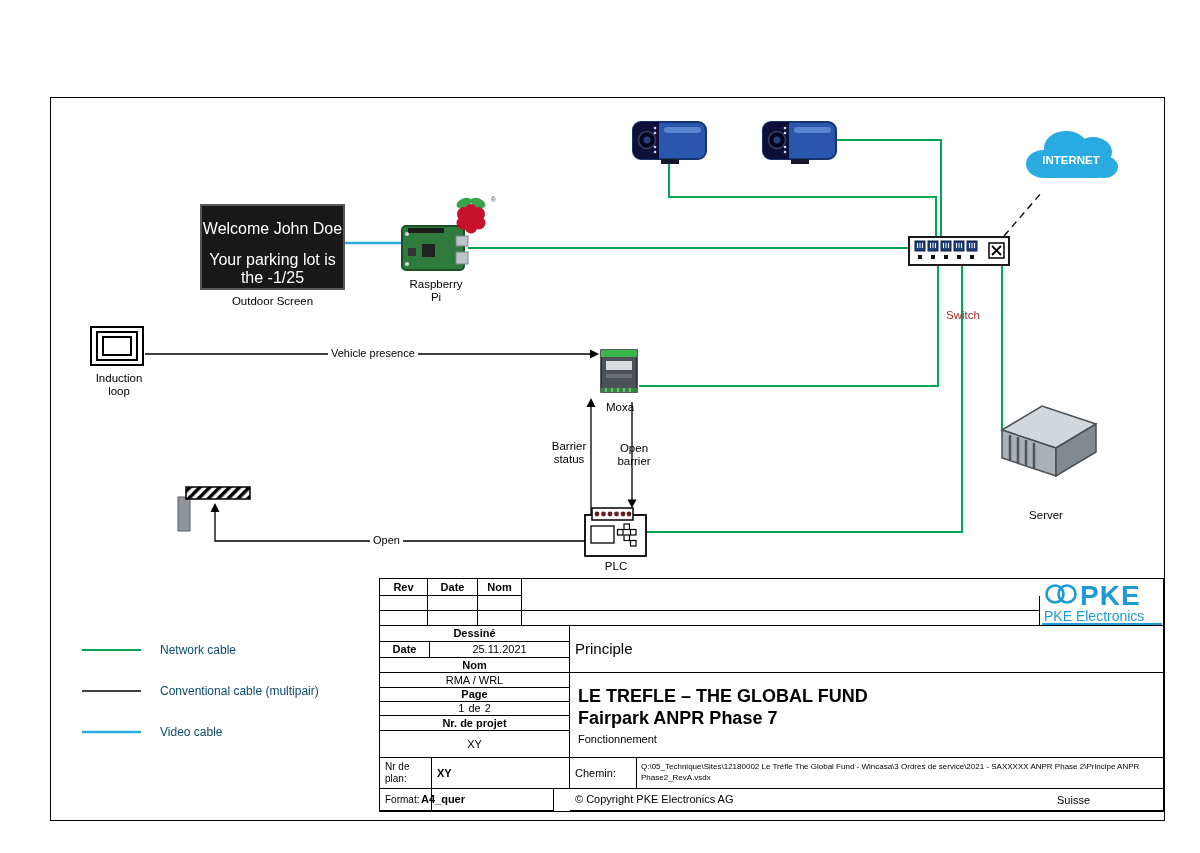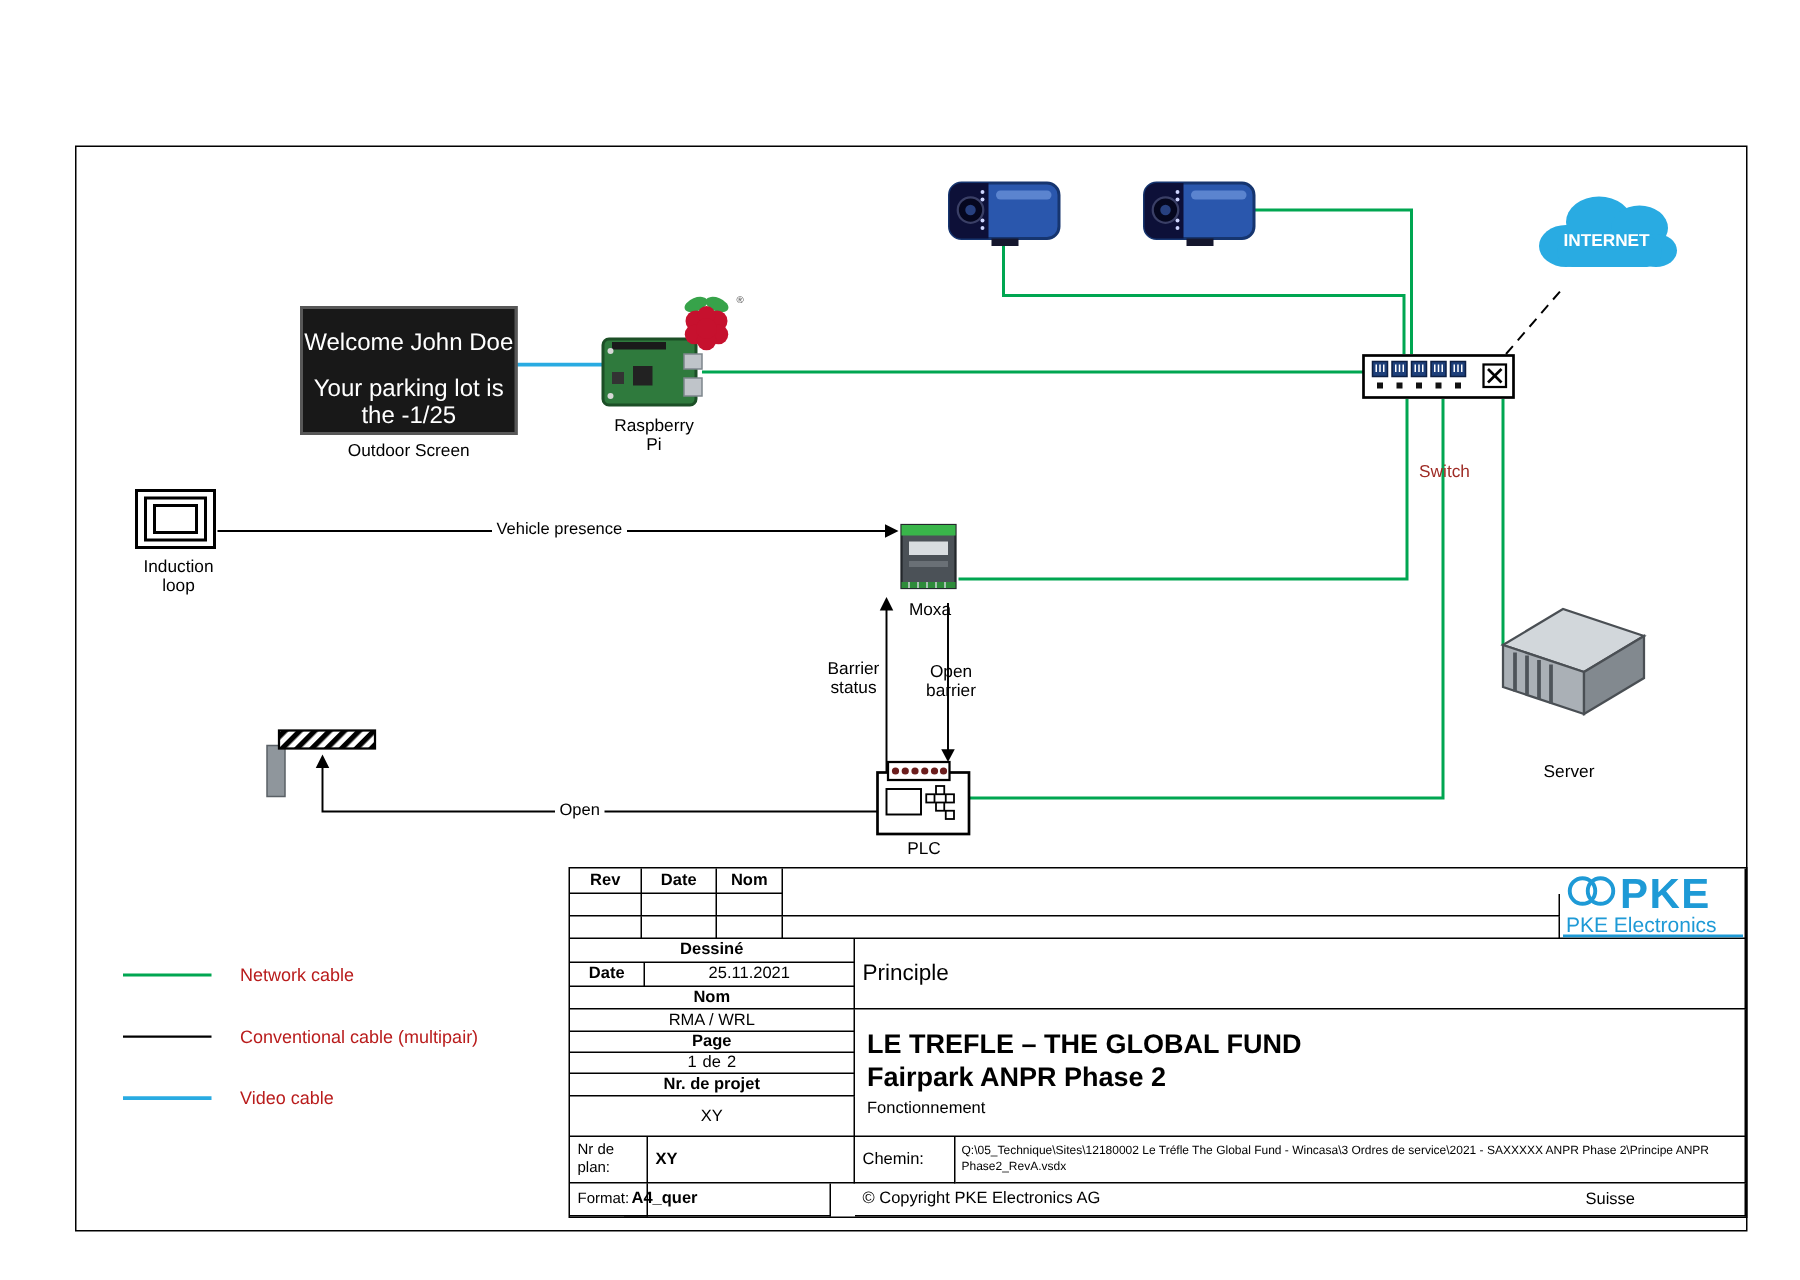--- a/index.html
+++ b/index.html
@@ -6,21 +6,21 @@
   body{width:1200px;height:853px;position:relative;background:#fff;font-family:"Liberation Sans",sans-serif;overflow:hidden}
   .frame{position:absolute;left:50px;top:97px;width:1113px;height:722px;border:1.6px solid #000}
   svg.wires{position:absolute;left:0;top:0}
   .net{fill:none;stroke-width:2}
   .vid{fill:none;stroke-width:2.5}
   .blk{fill:none;stroke:#000;stroke-width:1.3}
   .dash{fill:none;stroke:#000;stroke-width:1.3;stroke-dasharray:7 5}
   .dev{position:absolute}
   .cap{position:absolute;font-size:11.5px;line-height:1.15;text-align:center;color:#000}
   .onwire{position:absolute;font-size:11px;background:#fff;padding:0 3px;line-height:13px}
-  .leg{position:absolute;font-size:12px;color:#b91c1c}
+  .leg{position:absolute;font-size:12px;color:#0c4a6e}
   .switch-cap{color:#9e2b25}
   .screen{position:absolute;left:200px;top:204px;width:145px;height:86px;background:#181818;border:2px solid #575757;color:#fff;font-size:16px;text-align:center;padding-top:14px;box-sizing:border-box}
   .screen .l1{margin-bottom:13px}
   
   #tb{position:absolute;left:379px;top:578px;width:784px;height:232px;border:1.5px solid #000;font-size:11px;color:#000}
   #tb .cell{position:absolute;border-right:1px solid #000;border-bottom:1px solid #000;display:flex;align-items:center;justify-content:center;line-height:1.15;box-sizing:border-box}
   #tb .b{font-weight:bold}
   #tb .ls{justify-content:flex-start;padding-left:5px}
   #tb .sm{font-size:10px;line-height:1.2}
   #tb .principle{font-size:15px}
@@ -325,21 +325,21 @@
   <div class="cell b" style="left:0;top:137px;width:190px;height:15px">Nr. de projet</div>
   <div class="cell" style="left:0;top:152px;width:190px;height:27px">XY</div>
   <div class="cell ls sm" style="left:0;top:179px;width:52px;height:31px">Nr de plan:</div>
   <div class="cell b ls" style="left:52px;top:179px;width:138px;height:31px">XY</div>
   <div class="cell ls sm" style="left:0;top:210px;width:52px;height:22px">Format:</div>
   <div class="cell b ls" style="left:36px;top:210px;width:138px;height:22px">A4_quer</div>
 
   <div class="cell ls principle" style="left:190px;top:47px;width:594px;height:47px">Principle</div>
   <div class="cell tcol" style="left:190px;top:94px;width:594px;height:85px">
     <div class="bigtitle">LE TREFLE – THE GLOBAL FUND</div>
-    <div class="bigtitle">Fairpark ANPR Phase 2</div>
+    <div class="bigtitle">Fairpark ANPR Phase 7</div>
     <div class="subtitle">Fonctionnement</div>
   </div>
   <div class="cell ls" style="left:190px;top:179px;width:67px;height:31px">Chemin:</div>
   <div class="cell path" style="left:257px;top:179px;width:527px;height:31px">Q:\05_Technique\Sites\12180002 Le Tréfle  The Global Fund - Wincasa\3 Ordres de service\2021 - SAXXXXX ANPR Phase 2\Principe ANPR Phase2_RevA.vsdx</div>
   <div class="cell ls copyright" style="left:190px;top:210px;width:594px;height:22px">
     <span>© Copyright PKE Electronics AG</span>
     <span class="country">Suisse</span>
   </div>
 </div>
 

